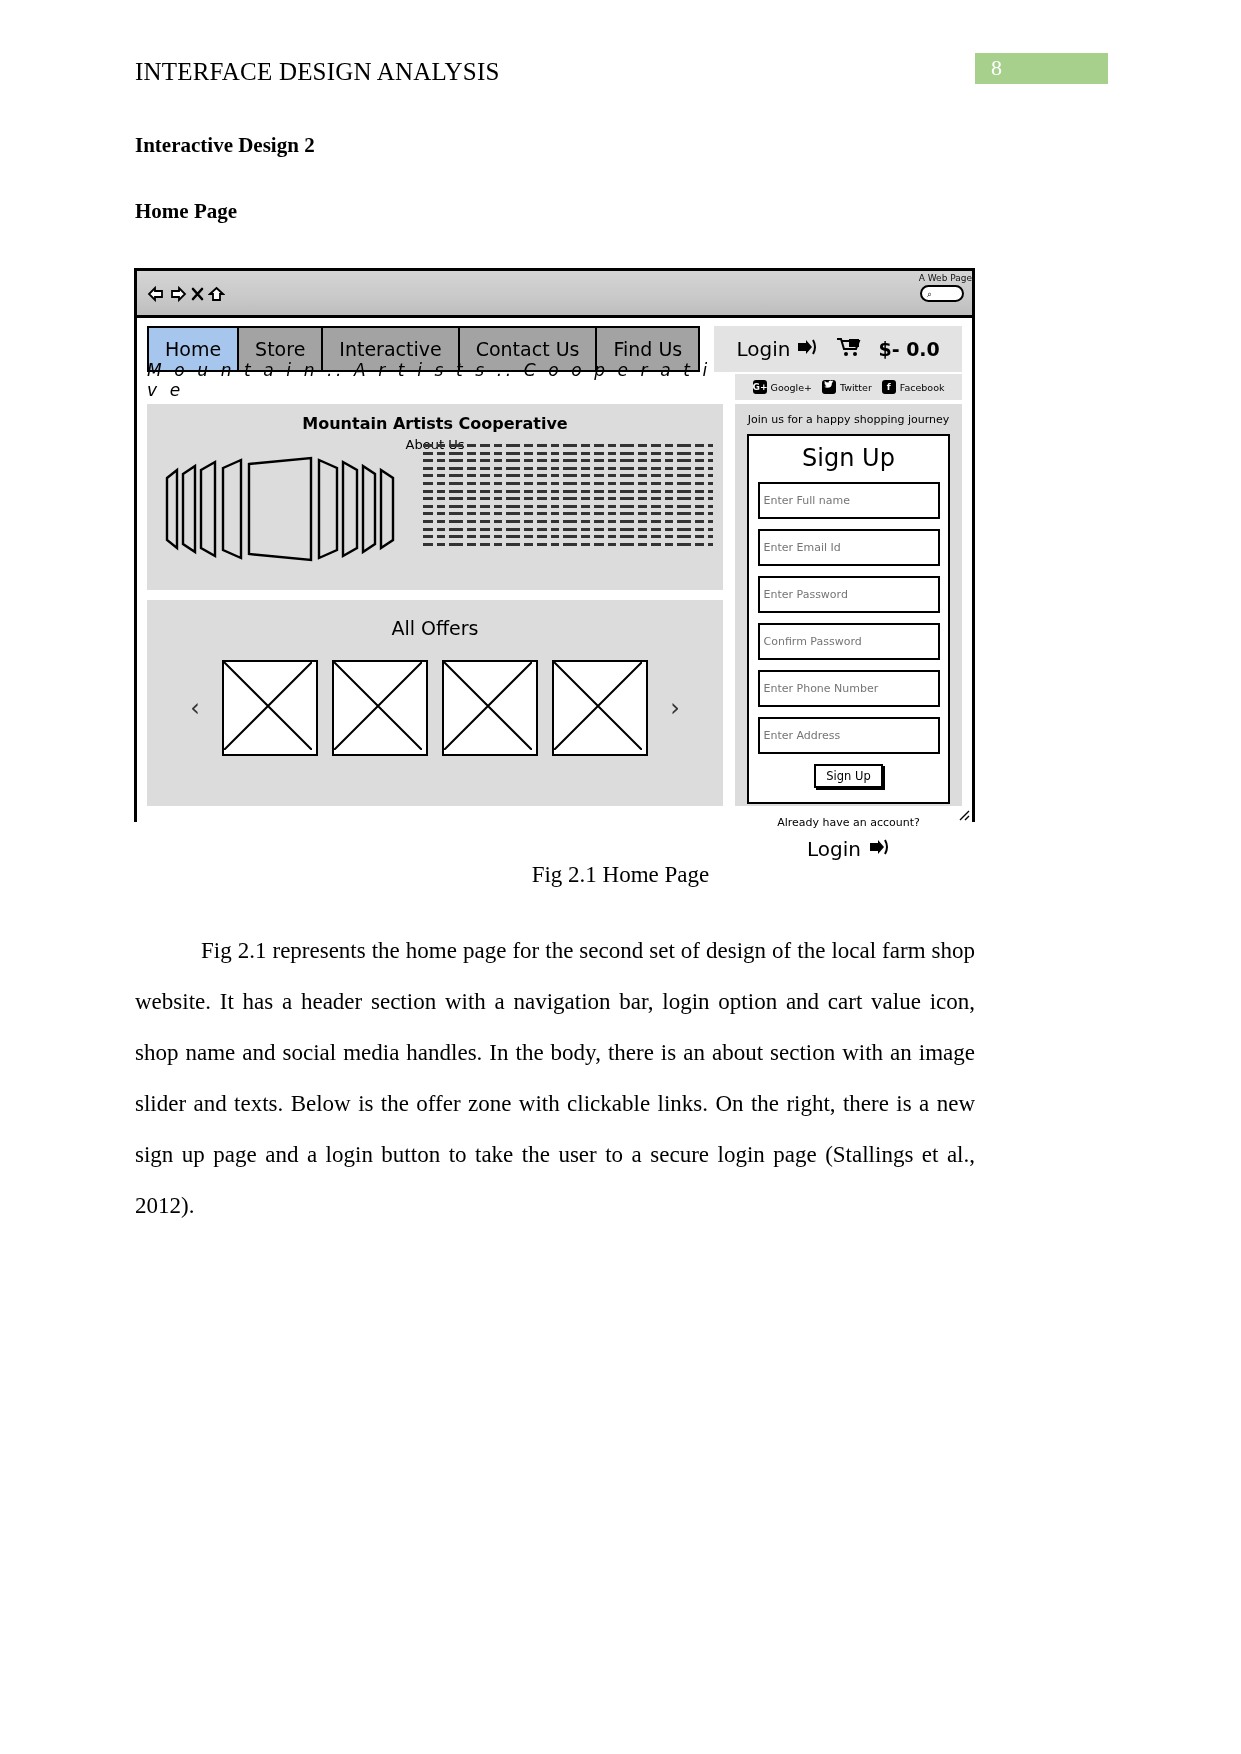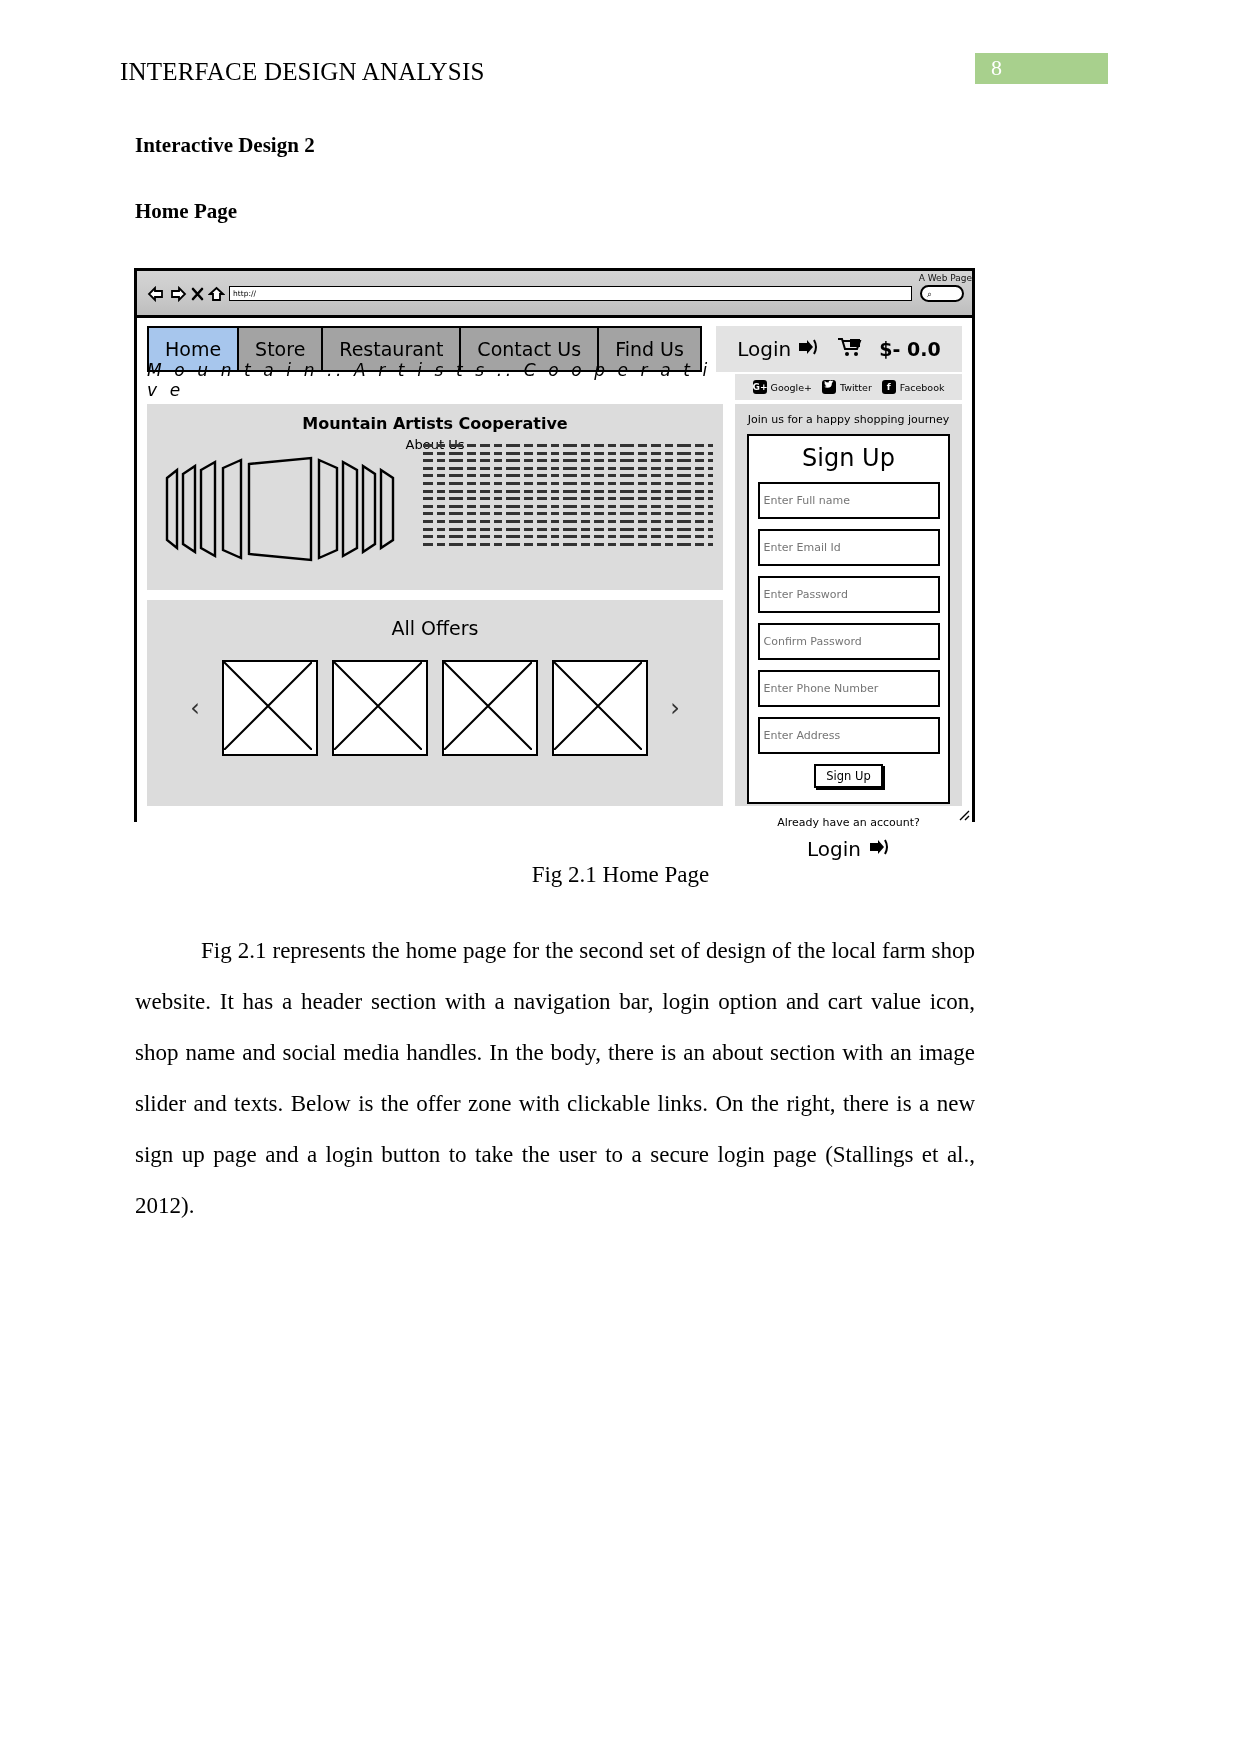--- a/index.html
+++ b/index.html
@@ -13,21 +13,21 @@
     position: relative;
     font-family: "Liberation Serif", serif;
     color: #000;
     overflow: hidden;
   }
 
   
   .page-header {
     position: absolute;
     top: 58px;
-    left: 120px;
+    left: 135px;
     right: 133px;
     height: 40px;
   }
   .doc-header-title {
     font-family: "Liberation Serif", serif;
     font-size: 25px;
     letter-spacing: 0.2px;
     position: absolute;
     left: 0;
     top: 0;
@@ -475,35 +475,32 @@
         <svg width="13" height="16" viewBox="0 0 13 16">
             <path d="M2 3 L11 13 M11 3 L2 13" stroke="#000" stroke-width="2.6" stroke-linecap="round"></path>
           </svg>
       </span>
       <span>
         <svg width="17" height="16" viewBox="0 0 17 16">
             <path d="M8.5 2 L15 8 L12 8 L12 14 L5 14 L5 8 L2 8 Z" fill="#fff" stroke="#000" stroke-width="1.8"></path>
           </svg>
       </span>
     </div>
-    <div class="url-bar">
-      <div class="url-text">http://</div>
-    </div>
     <div class="search-pill">
       <span class="mag">⌕</span>
     </div>
   </div>
 
   <div class="viewport">
 
     <div class="nav-row">
       <div class="nav-tabs">
         <div class="nav-tab active">Home</div>
         <div class="nav-tab">Store</div>
-        <div class="nav-tab">Restaurant</div>
+        <div class="nav-tab">Interactive</div>
         <div class="nav-tab">Contact Us</div>
         <div class="nav-tab">Find Us</div>
       </div>
       <div class="account-bar">
         <div class="login-btn">
           <span>Login</span>
           <span>
             <svg width="22" height="18" viewBox="0 0 22 18">
                 <path d="M2 5 L10 5 L10 2 L16 9 L10 16 L10 13 L2 13 Z" fill="#000"></path>
                 <path d="M17 2 Q21 9 17 16" stroke="#000" stroke-width="2" fill="none"></path>

